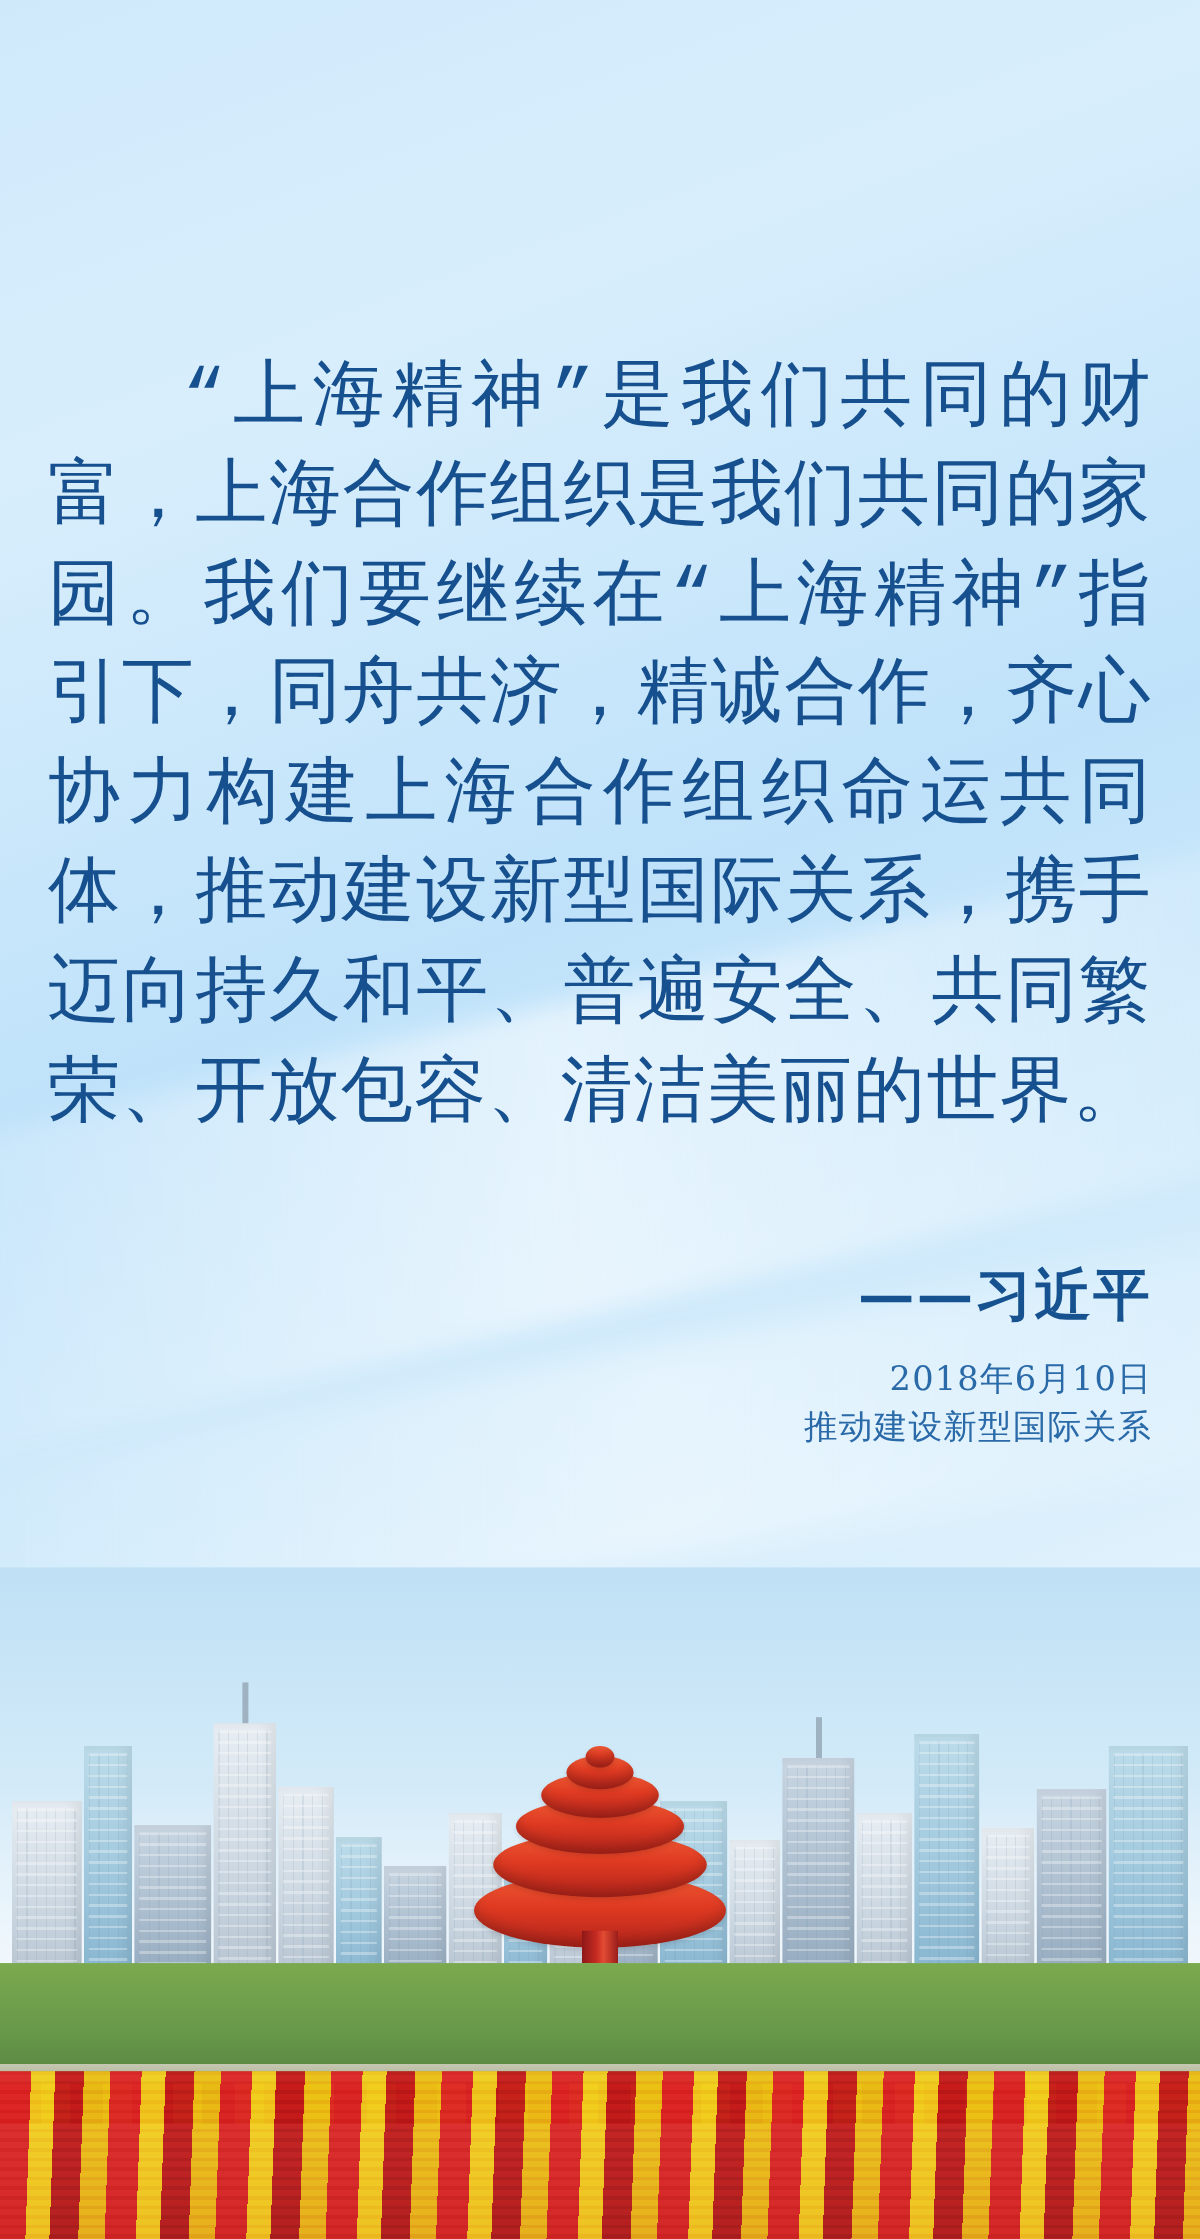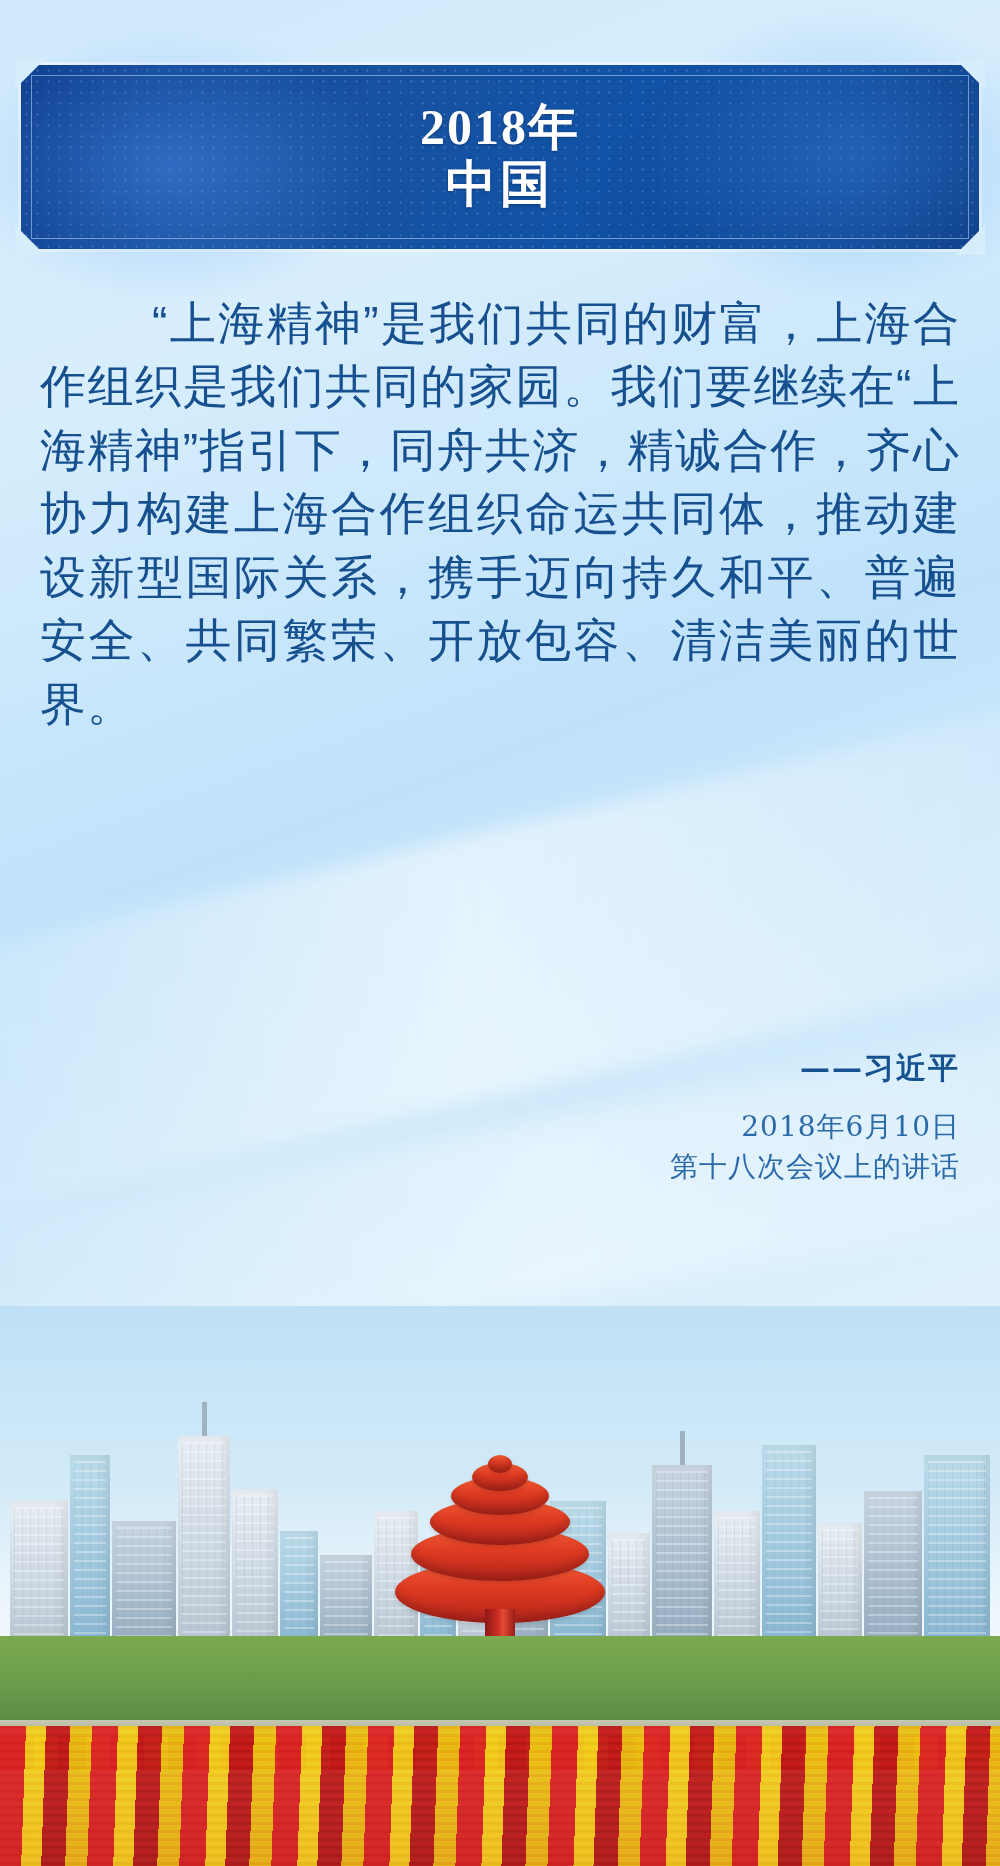--- a/index.html
+++ b/index.html
@@ -145,41 +145,41 @@
     text-shadow: 0 1px 3px rgba(0,0,0,0.25);
   }
 
   
   .quote {
     position: absolute;
     left: 40px;
     top: 292px;
     width: 920px;
     color: #16508f;
-    font-size: 46px;
+    font-size: 60px;
     line-height: 1.38;
     letter-spacing: 1px;
-    font-family: Liberation Sans, sans-serif;
+    font-family: Liberation Mono, monospace;
     text-align: justify;
     text-indent: 112px;
     font-weight: 500;
   }
 
   
   .attrib {
     position: absolute;
     right: 40px;
     top: 1048px;
     width: 720px;
     text-align: right;
     color: #1b5b9c;
     font-family: "DejaVu Serif", "Liberation Serif", serif;
   }
   .attrib-name {
-    font-size: 30px;
+    font-size: 47px;
     font-weight: bold;
     letter-spacing: 2px;
     color: #15528f;
     margin-bottom: 18px;
   }
   .attrib-line {
     font-size: 28px;
     line-height: 1.42;
     color: #2a6aa8;
     letter-spacing: 1px;
@@ -325,43 +325,27 @@
 </style>
 </head>
 <body>
 
 <div class="poster">
 
   <div class="streak streak-a"></div>
   <div class="streak streak-b"></div>
   <div class="streak streak-c"></div>
 
-  <div class="banner-wrap">
-    <div class="banner-frame">
-      <div class="dot-texture"></div>
-      <div class="glow-left"></div>
-      <div class="glow-right"></div>
-      <div class="banner-inner-line"></div>
-      <div class="banner-text">
-        <div class="banner-year">2018年</div>
-        <div class="banner-country">中国</div>
-      </div>
-    </div>
-    <div class="notch tl"></div>
-    <div class="notch tr"></div>
-    <div class="notch bl"></div>
-    <div class="notch br"></div>
-  </div>
 
   <div class="quote">“上海精神”是我们共同的财富，上海合作组织是我们共同的家园。我们要继续在“上海精神”指引下，同舟共济，精诚合作，齐心协力构建上海合作组织命运共同体，推动建设新型国际关系，携手迈向持久和平、普遍安全、共同繁荣、开放包容、清洁美丽的世界。</div>
 
   <div class="attrib">
     <div class="attrib-name">——习近平</div>
     <div class="attrib-line">2018年6月10日</div>
-    <div class="attrib-line">第十八次会议上的讲话</div>
+    <div class="attrib-line">推动建设新型国际关系</div>
   </div>
 
   <div class="photo">
     <div class="sky"></div>
     <div class="haze"></div>
 
     <div class="bld" style="left:10px;  width:58px;  height:150px;"></div>
     <div class="bld glass" style="left:70px;  width:40px;  height:196px;"></div>
     <div class="bld dark" style="left:112px; width:64px;  height:130px;"></div>
     <div class="bld spire" style="left:178px; width:52px;  height:215px;"></div>

